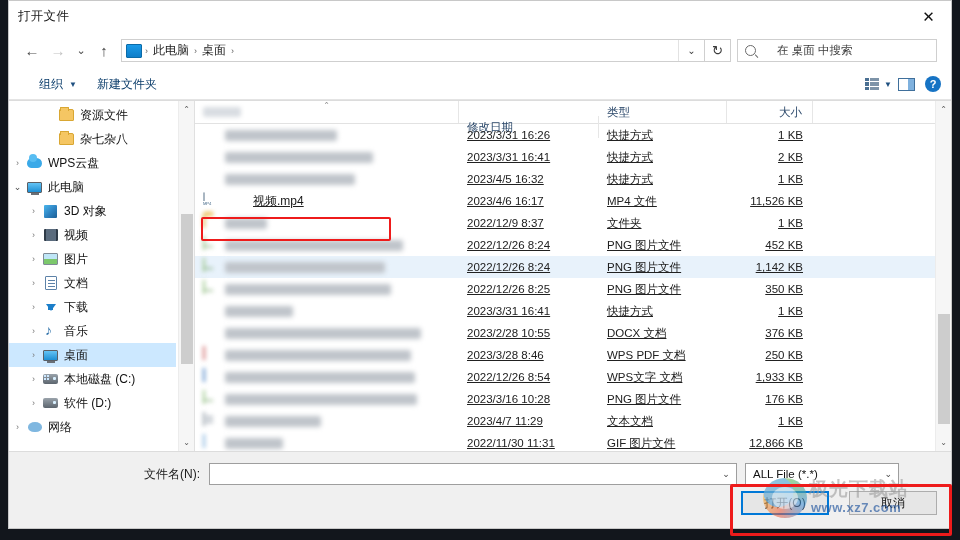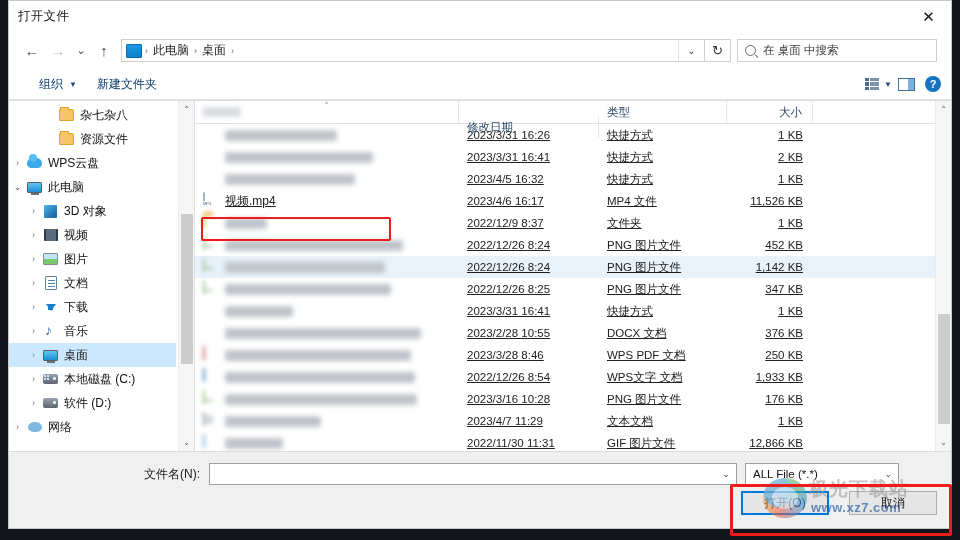--- a/index.html
+++ b/index.html
@@ -123,21 +123,21 @@
     color: #3b3b3b; font-size: 13px;
     cursor: pointer;
   }
   .searchbox {
     width: 200px; height: 23px;
     border: 1px solid #cfcfcf;
     background: #fff;
     margin-left: 6px;
     display: flex; align-items: center;
     padding-left: 7px;
-    gap: 7px;
+    gap: 21px;
     cursor: text;
   }
   .search-ico {
     width: 11px; height: 11px;
     border: 1.4px solid #6a6a6a;
     border-radius: 50%;
     position: relative;
     flex: none;
   }
   .search-ico::after {
@@ -430,21 +430,21 @@
   .c-date  { flex: none; width: 140px; }
   .c-type  { flex: none; width: 128px; }
   .c-size  { flex: none; width: 86px; justify-content: flex-end; padding-right: 10px; }
 
   .fname-blur {
     height: 11px;
     background: #bfc4ca;
     filter: blur(2.6px);
     border-radius: 2px;
   }
-  .fname-real { color: #1a1a1a; font-size: 12px; }
+  .fname-real { color: #1a1a1a; font-size: 12px; margin-left: 28px; }
 
   .ficon { width: 16px; height: 16px; flex: none; position: relative; }
   .ficon.blurred { filter: blur(2.2px); }
   .ic-mp4 {
     width: 13px; height: 15px;
     background: #fff;
     border: 1px solid #a9b6c2;
     border-radius: 1px;
     position: relative;
   }
@@ -686,28 +686,28 @@
 
     <div class="body">
 
       <div class="sidebar">
         <div class="tree" id="tree">
             <div class="tnode" style="padding-left: 32px;">
               <span class="chev"></span>
               <span class="ticon">
                 <span class="folder"></span>
               </span>
-              <span class="tlabel">杂七杂八</span>
+              <span class="tlabel">资源文件</span>
             </div>
             <div class="tnode" style="padding-left: 32px;">
               <span class="chev"></span>
               <span class="ticon">
                 <span class="folder"></span>
               </span>
-              <span class="tlabel">资源文件</span>
+              <span class="tlabel">杂七杂八</span>
             </div>
             <div class="tnode" style="padding-left: 0px;">
               <span class="chev">›</span>
               <span class="ticon">
                 <span class="cloud"></span>
               </span>
               <span class="tlabel">WPS云盘</span>
             </div>
             <div class="tnode" style="padding-left: 0px;">
               <span class="chev open">⌄</span>
@@ -872,21 +872,21 @@
               <div class="cell c-type">PNG 图片文件</div>
               <div class="cell c-size">1,142 KB</div>
             </div>
             <div class="row">
               <div class="cell c-name">
                 <span class="ficon blurred"><span class="ic-png"></span></span>
                 <span class="fname-blur" style="width: 166px;"></span>
               </div>
               <div class="cell c-date">2022/12/26 8:25</div>
               <div class="cell c-type">PNG 图片文件</div>
-              <div class="cell c-size">347 KB</div>
+              <div class="cell c-size">350 KB</div>
             </div>
             <div class="row">
               <div class="cell c-name">
                 <span class="ficon blurred"><span class="ic-blue"></span></span>
                 <span class="fname-blur" style="width: 68px;"></span>
               </div>
               <div class="cell c-date">2023/3/31 16:41</div>
               <div class="cell c-type">快捷方式</div>
               <div class="cell c-size">1 KB</div>
             </div>

